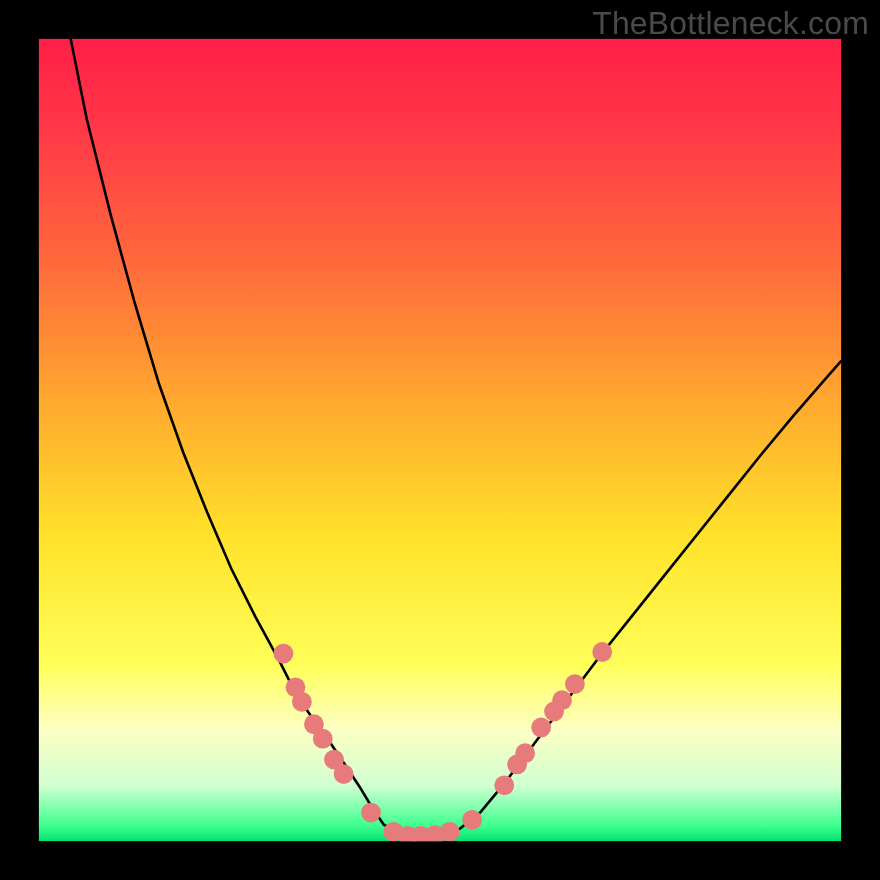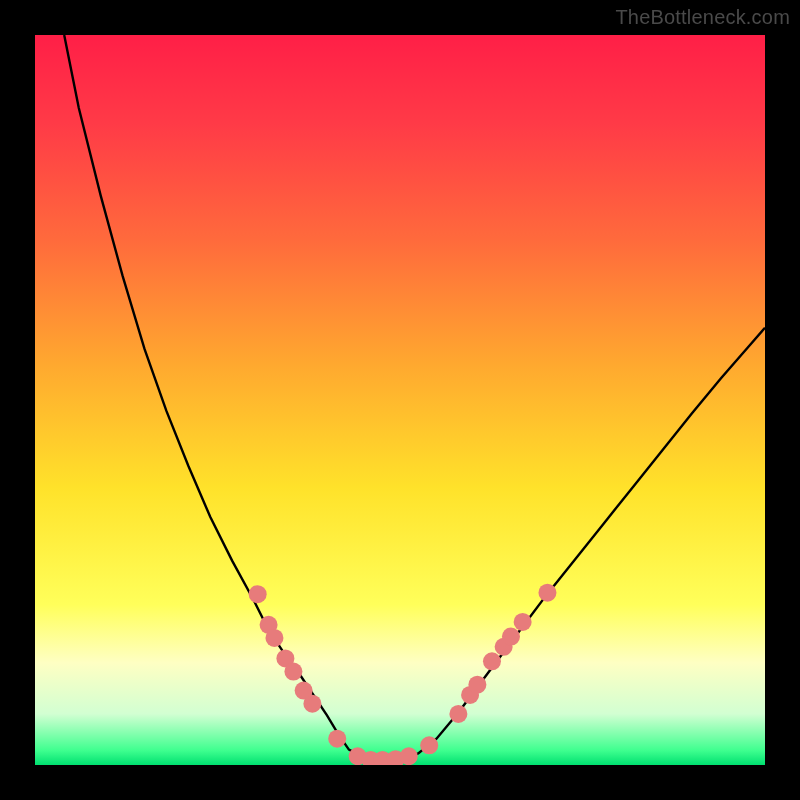--- a/index.html
+++ b/index.html
@@ -29,21 +29,21 @@
   .plot svg {
     position: absolute;
     left: 0;
     top: 0;
   }
   .watermark {
     position: absolute;
     top: 6px;
     right: 10px;
     color: #4a4a4a;
-    font-size: 20px;
+    font-size: 29px;
     font-weight: 500;
     letter-spacing: 0.2px;
   }
 </style>
 </head>
 <body>
 
 <div class="frame">
 
   <div class="watermark">TheBottleneck.com</div>

